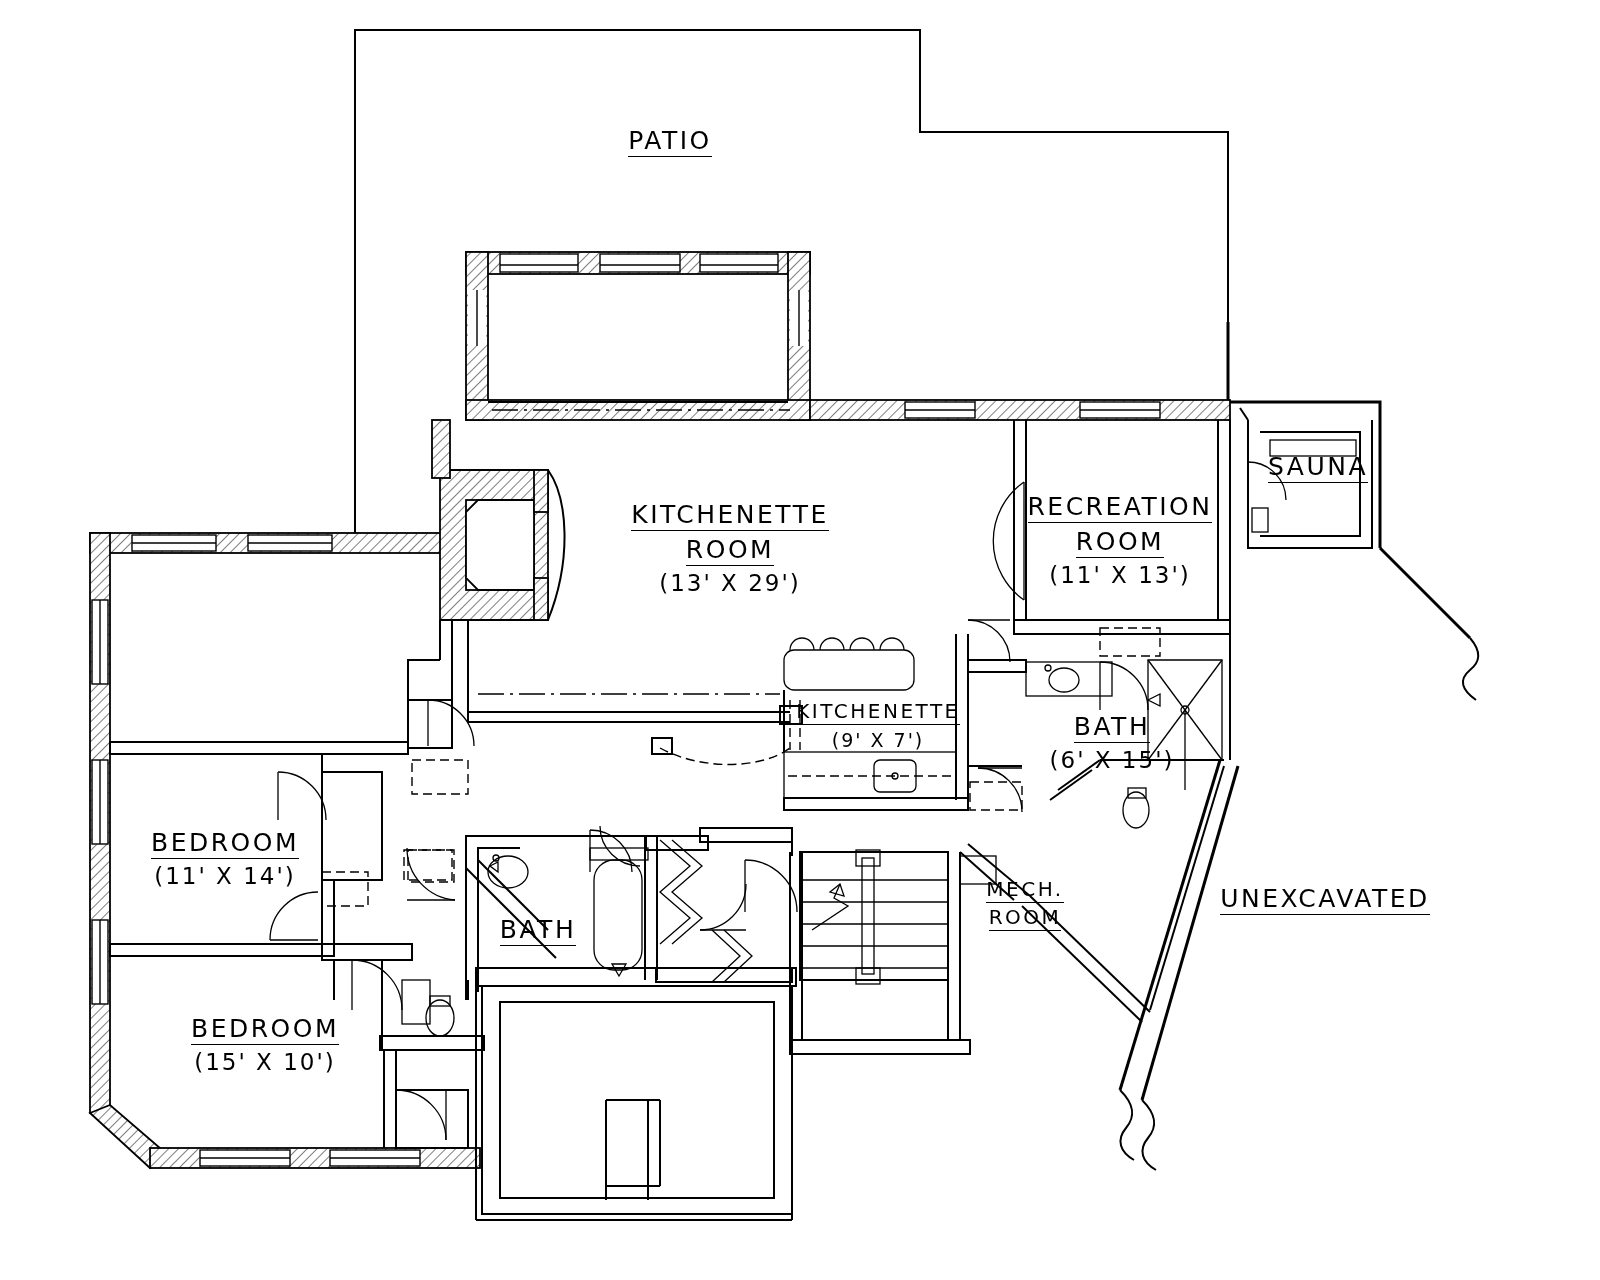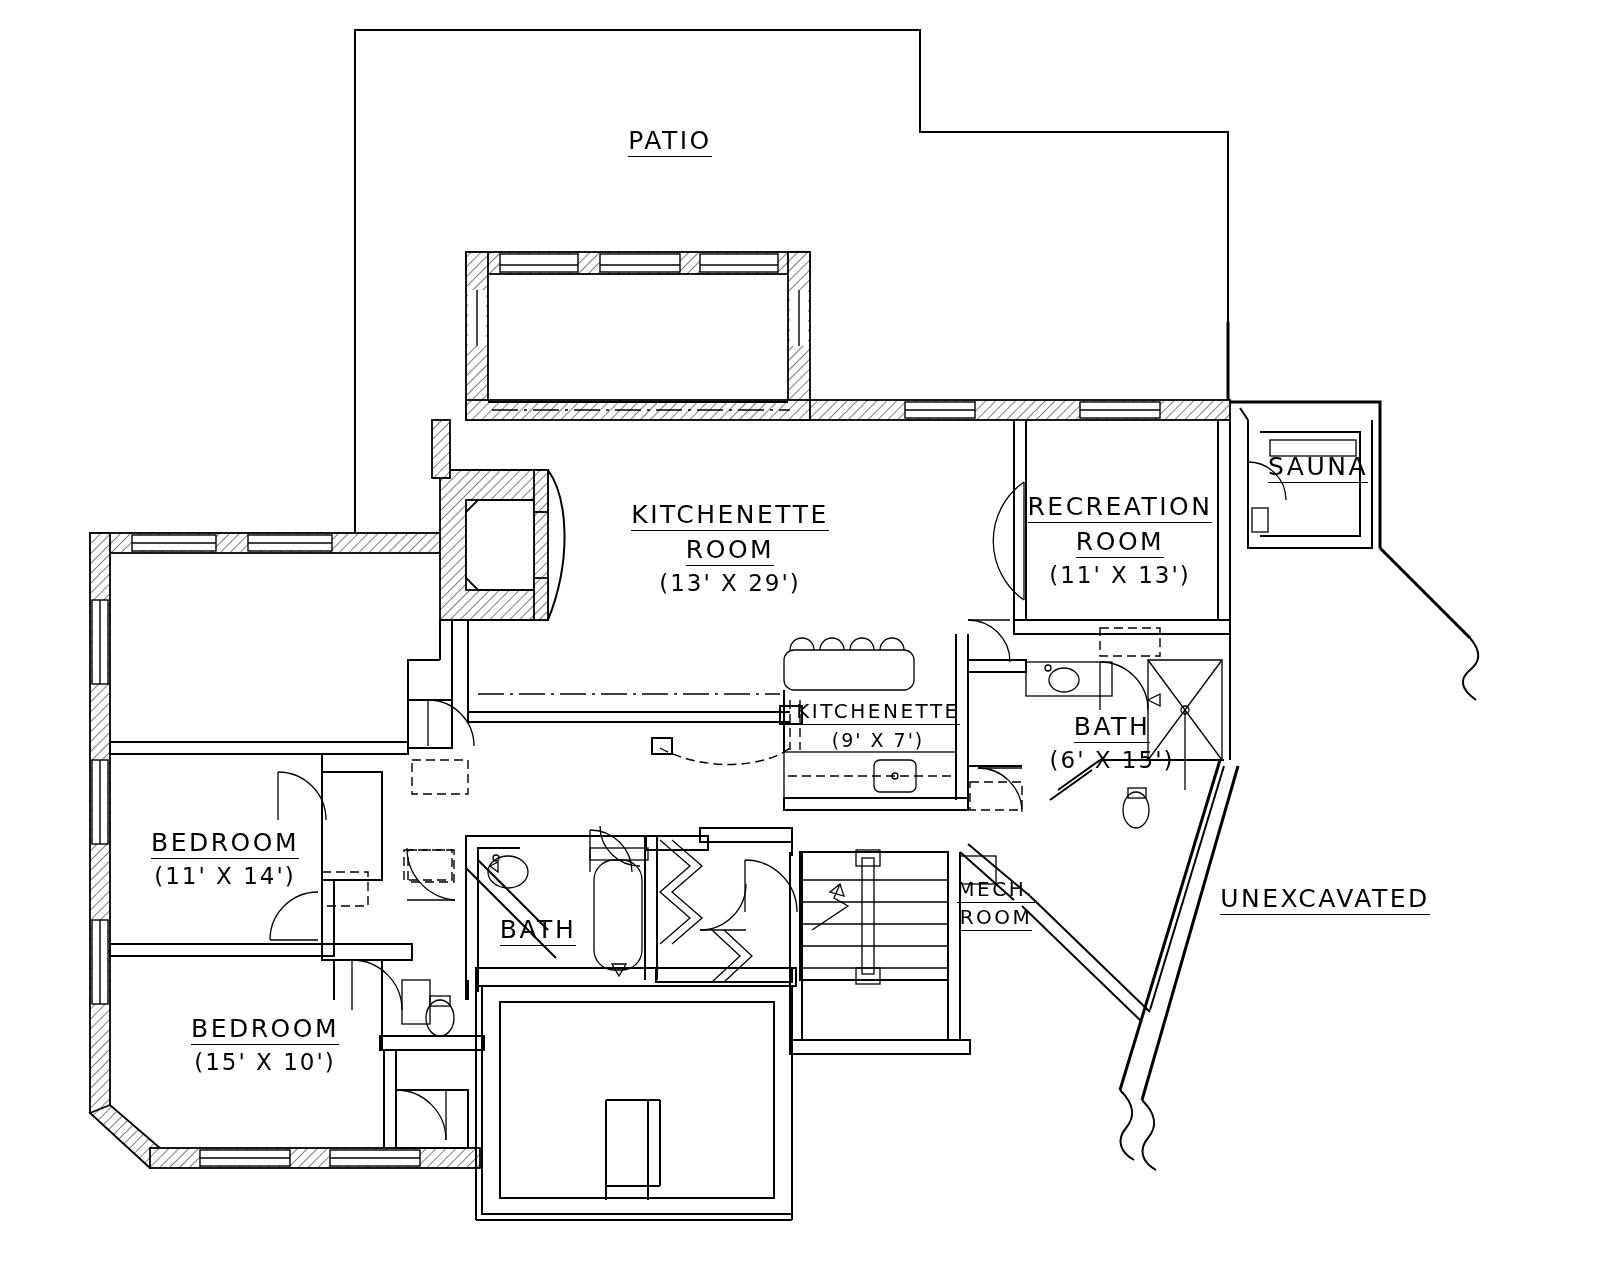--- a/index.html
+++ b/index.html
@@ -452,21 +452,21 @@
   <div class="room-label small" style="left:788px; top:700px; width:180px;">
     <span class="nm">KITCHENETTE</span>
     <span class="dim">(9' X 7')</span>
   </div>
 
   <div class="room-label" style="left:478px; top:915px; width:120px;">
     <span class="nm">BATH</span>
   </div>
 
 
-  <div class="room-label small" style="left:908px; top:878px; width:130px;padding-left:23px;">
+  <div class="room-label small" style="left:960px; top:878px; width:130px;">
     <span class="nm">MECH.</span><br>
     <span class="nm" style="margin-top:3px;">ROOM</span>
   </div>
 
   <div class="room-label" style="left:1200px; top:884px; width:250px;">
     <span class="nm">UNEXCAVATED</span>
   </div>
 
 </div>
 

